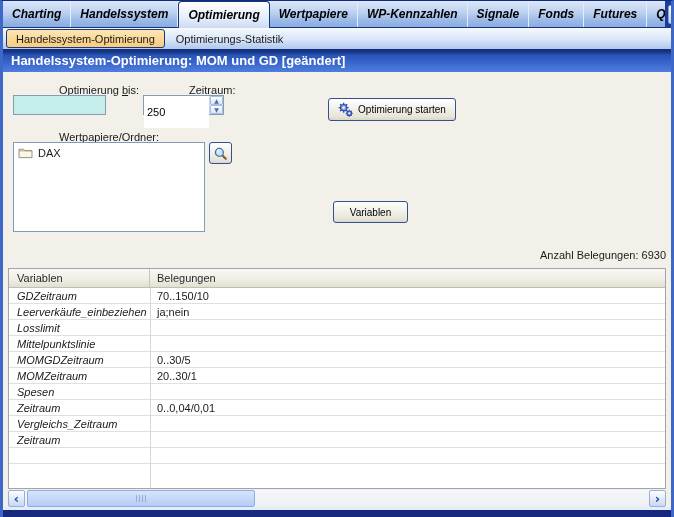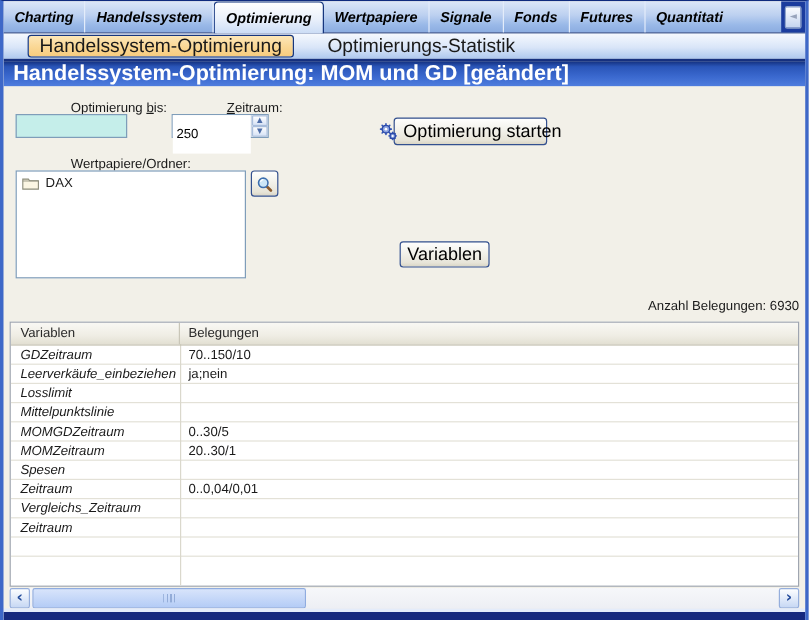--- a/index.html
+++ b/index.html
@@ -41,31 +41,31 @@
   .tsbtn span{ font-family:"DejaVu Sans", sans-serif; font-size:8px; line-height:1; }
   .tsbtn.disabled span{ color:#98A4BC; }
   .tsbtn:not(.disabled) span{ color:#111; }
   
   .tabrow2{
     height:23px; display:flex; align-items:center; padding-left:3px;
     background:linear-gradient(180deg,#F6F9FE 0%,#D9E5F8 55%,#AEC8EE 100%);
     border-bottom:2px solid #16307E;
   }
   .tab2{
-    font-size:16px; color:#1A1A1A; padding:0 11px; white-space:nowrap; cursor:default;margin-left:17px;
+    font-size:11px; color:#1A1A1A; padding:0 11px; white-space:nowrap; cursor:default;
   }
   .tab2.sel{
     display:flex; align-items:center; height:19px; padding:0 9px;
     background:linear-gradient(180deg,#FDE7B8,#FAD794 55%,#F7CC7E);
     border:1px solid #17377E; border-radius:3px;
   }
   
   .titlebar{
     height:21px; line-height:20px; padding-left:8px;
-    color:#fff; font-size:18px; font-weight:bold; white-space:nowrap;
+    color:#fff; font-size:13px; font-weight:bold; white-space:nowrap;
     background:linear-gradient(180deg,#13307E 0%,#2A55B8 22%,#3A68CE 60%,#4F7DDE 100%);
   }
   
   .content{ position:relative; height:435px; background:#F2F0E8; font-size:11px; color:#1A1A1A; overflow:hidden; }
   .lbl{ position:absolute; white-space:nowrap;margin-left:46px; }
   .accel{ text-decoration:underline; }
   .txt{
     position:absolute; border:1px solid #7F9DB9; background:#fff;
     font-family:"Liberation Sans", sans-serif; font-size:11px; padding:0 3px; color:#000;
   }
@@ -80,21 +80,21 @@
   .spincol{ width:14px; display:flex; flex-direction:column; border-left:1px solid #C8D4E4; }
   .spinbtn{
     flex:1; display:flex; align-items:center; justify-content:center;
     background:linear-gradient(180deg,#FEFEFE,#D7E3F6); border:1px solid #A9BEDC; border-radius:1px;
     font-family:"DejaVu Sans", sans-serif; font-size:6px; color:#4D6DA8; line-height:1; cursor:default;
   }
   .btn{
     position:absolute; display:inline-flex; align-items:center; justify-content:center; gap:5px;
     border:1px solid #33508F; border-radius:3px; cursor:default;
     background:linear-gradient(180deg,#FEFEFD 0%,#F2F1EA 45%,#E7E4D8 85%,#DAD6C6 100%);
-    font-size:15px; color:#000; white-space:nowrap;
+    font-size:10px; color:#000; white-space:nowrap;
   }
   .listbox{
     position:absolute; background:#fff; border:1px solid #7F9DB9; overflow:hidden;
   }
   .listitem{ display:flex; align-items:center; gap:5px; padding:3px 4px; cursor:default;text-align:center; }
   .anzahl{ position:absolute; white-space:nowrap; }
   
   .grid{ position:absolute; background:#fff; border:1px solid #9FA5B0; overflow:hidden; }
   .gdivider{ position:absolute; top:0; bottom:0; left:141px; width:1px; background:#DAD8CC; }
   .ghead{
@@ -133,20 +133,21 @@
 </head>
 <body>
 
 <div class="window">
 
   <div class="tabrow1">
     <div class="tab1">Charting</div>
     <div class="tab1">Handelssystem</div>
     <div class="tab1 sel">Optimierung</div>
     <div class="tab1">Wertpapiere</div>
+    <div class="tab1">WP-Kennzahlen</div>
     <div class="tab1">Signale</div>
     <div class="tab1">Fonds</div>
     <div class="tab1">Futures</div>
     <div class="tab1 last">Quantitati</div>
     <div class="tab1-spacer"></div>
     <div class="tabscroll">
       <div class="tsbtn disabled">
           <span>◄</span>
         </div>
 

